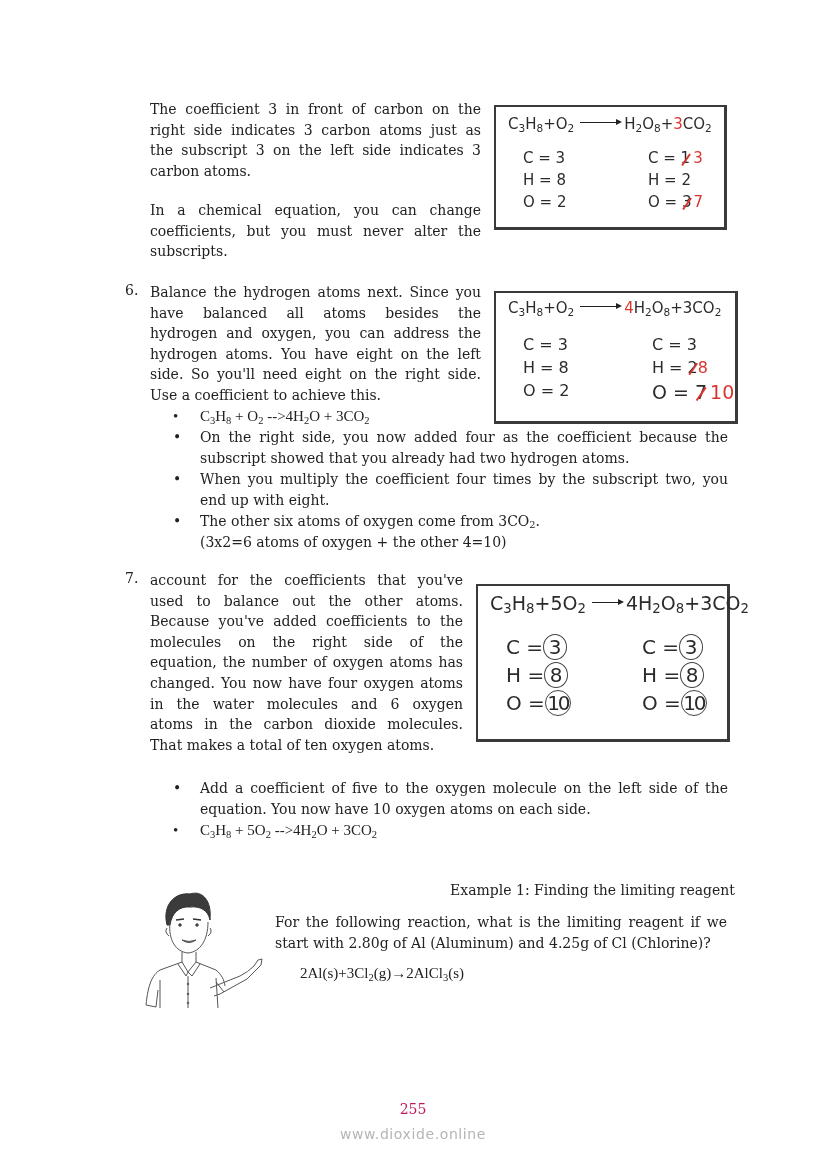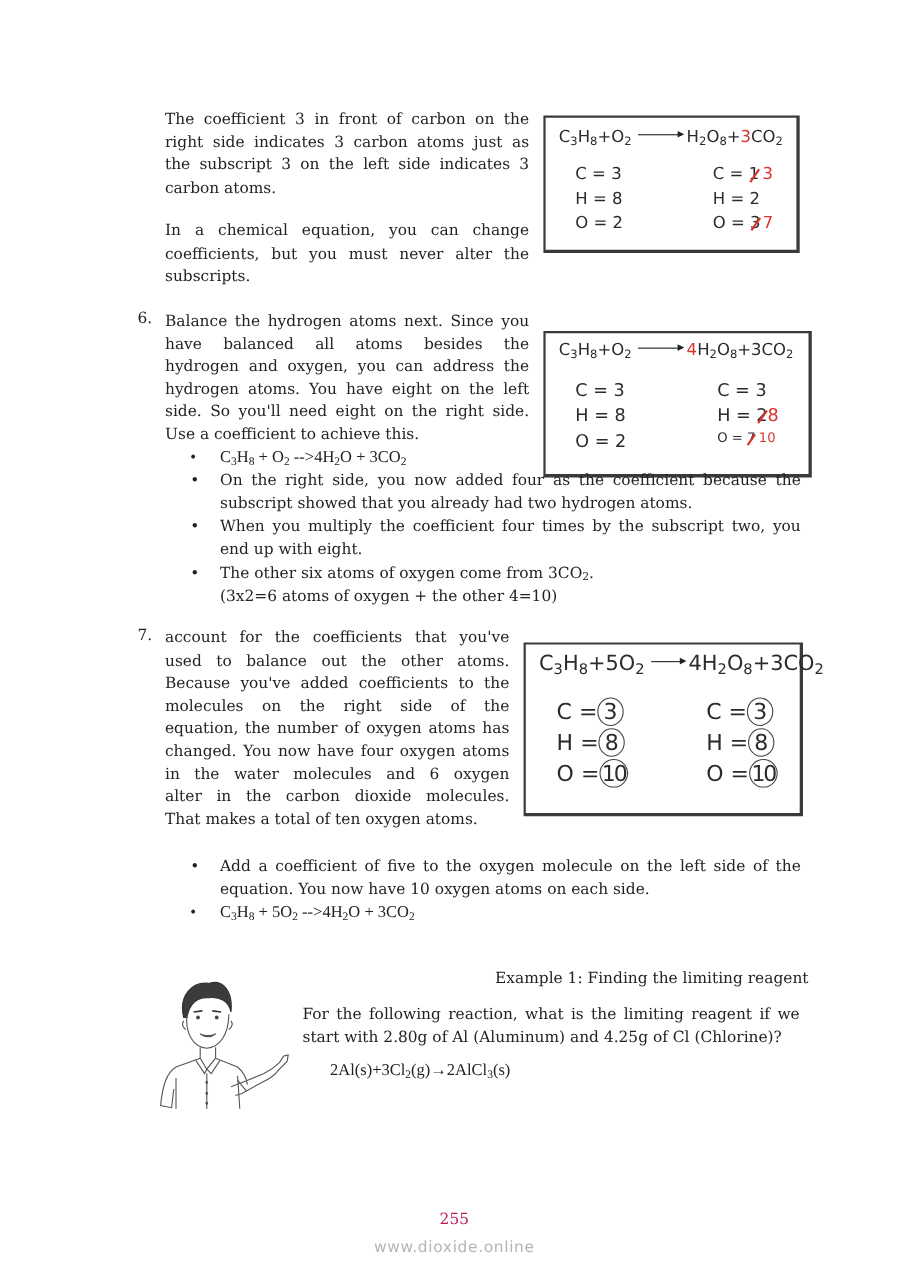--- a/index.html
+++ b/index.html
@@ -63,30 +63,30 @@
 <div class="num" style="left:125px; top:282px;">6.</div>
 <div class="txt" style="left:150px; top:282px; width:331px;">
   <span class="just-line">Balance the hydrogen atoms next. Since you</span>
   <span class="just-line">have balanced all atoms besides the</span>
   <span class="just-line">hydrogen and oxygen, you can address the</span>
   <span class="just-line">hydrogen atoms. You have eight on the left</span>
   <span class="just-line">side. So you'll need eight on the right side.</span>
   <span class="last-line">Use a coefficient to achieve this.</span>
 </div>
 
-<div class="box" style="left:494px; top:301px; width:244px; height:133px;">
+<div class="box" style="left:494px; top:291px; width:244px; height:133px;">
   <div class="eq" style="left:12px; top:6px; font-size:15px;">
     C<sub>3</sub>H<sub>8</sub>+O<sub>2</sub><span class="arrow" style="width:40px;"></span><span class="red">4</span>H<sub>2</sub>O<sub>8</sub>+3CO<sub>2</sub>
   </div>
   <div class="row" style="left:27px; top:42px; font-size:16px;">C = <span>3</span></div>
   <div class="row" style="left:27px; top:65px; font-size:16px;">H = <span>8</span></div>
   <div class="row" style="left:27px; top:88px; font-size:16px;">O = <span>2</span></div>
   <div class="row" style="left:156px; top:42px; font-size:16px;">C = <span>3</span></div>
   <div class="row" style="left:156px; top:65px; font-size:16px;">H = <span class="strike">2</span><span class="red">8</span></div>
-  <div class="row" style="left:156px; top:88px; font-size:12px;">O = <span class="strike">7</span><span class="red" style="margin-left:3px;">10</span></div>
+  <div class="row" style="left:156px; top:88px; font-size:19px;">O = <span class="strike">7</span><span class="red" style="margin-left:3px;">10</span></div>
 </div>
 
 <ul class="bullets" style="left:173px; top:406px; width:555px;">
   <li class="eq-line" style="font-size:15px;">
     <span class="dot">•</span>C<sub>3</sub>H<sub>8</sub> + O<sub>2</sub> --&gt;4H<sub>2</sub>O + 3CO<sub>2</sub>
   </li>
   <li>
     <span class="dot">•</span>
       <span style="display:block; text-align:justify;">On the right side, you now added four as the coefficient because the subscript showed that you already had two hydrogen atoms.</span>
   </li>
@@ -103,21 +103,21 @@
 
 <div class="num" style="left:125px; top:570px;">7.</div>
 <div class="txt" style="left:150px; top:570px; width:313px;">
   <span class="just-line">account for the coefficients that you've</span>
   <span class="just-line">used to balance out the other atoms.</span>
   <span class="just-line">Because you've added coefficients to the</span>
   <span class="just-line">molecules on the right side of the</span>
   <span class="just-line">equation, the number of oxygen atoms has</span>
   <span class="just-line">changed. You now have four oxygen atoms</span>
   <span class="just-line">in the water molecules and 6 oxygen</span>
-  <span class="just-line">alter in the carbon dioxide molecules.</span>
+  <span class="just-line">atoms in the carbon dioxide molecules.</span>
   <span class="last-line">That makes a total of ten oxygen atoms.</span>
 </div>
 
 <div class="box" style="left:476px; top:584px; width:254px; height:158px;">
   <div class="eq" style="left:12px; top:6px; font-size:19px;">
     C<sub>3</sub>H<sub>8</sub>+5O<sub>2</sub><span class="arrow" style="width:30px;"></span>4H<sub>2</sub>O<sub>8</sub>+3CO<sub>2</sub>
   </div>
   <div class="row" style="left:28px; top:48px; font-size:20px;">C =<span class="circ" style="width:22px;">3</span></div>
   <div class="row" style="left:28px; top:76px; font-size:20px;">H =<span class="circ" style="width:22px;">8</span></div>
   <div class="row" style="left:28px; top:104px; font-size:20px;">O =<span class="circ" style="width:24px; letter-spacing:-2px;">10</span></div>

